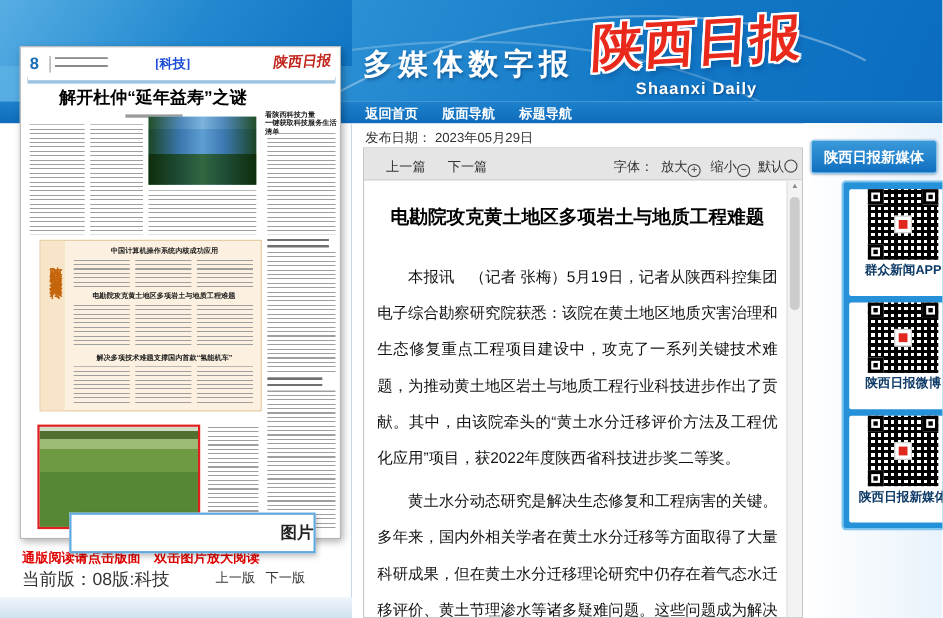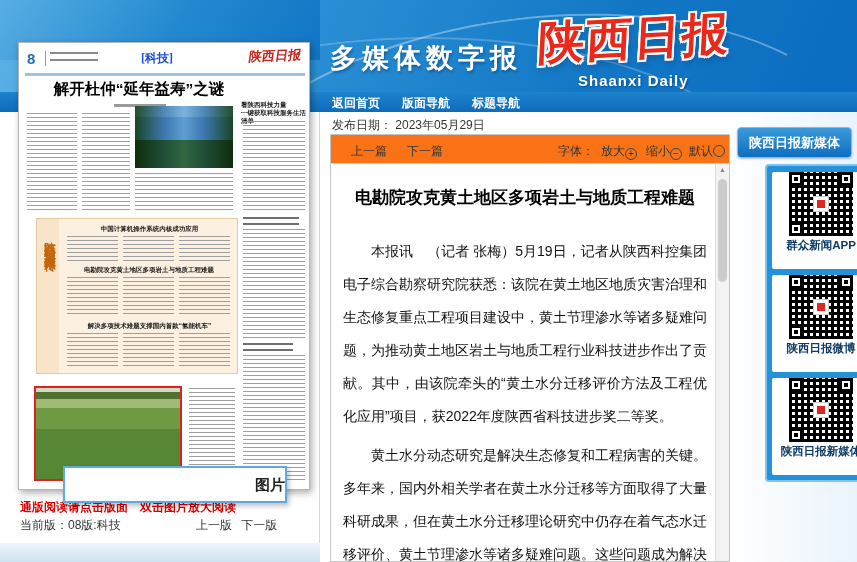--- a/index.html
+++ b/index.html
@@ -43,21 +43,21 @@
 
   .pub-row { left:332px; top:117px; position:absolute; font-size:12px; color:#333; }
   .frame-divider { left:319px; top:112px; width:1px; height:450px; position:absolute; background:#ccd9e5; }
   .right-bg { left:731px; top:112px; width:126px; height:450px; position:absolute; background:linear-gradient(90deg,#ffffff,#e9f3fb); }
 
   
   .article-panel {
     left:330px; top:134px; width:400px; height:428px; position:absolute;
     background:#fff; border:1px solid #c6c6c6;
   }
-  .art-toolbar { position:absolute; left:0; top:0; width:100%; height:29px; border-bottom:1px solid #cfcfcf; background:#f97316; }
+  .art-toolbar { position:absolute; left:0; top:0; width:100%; height:29px; border-bottom:1px solid #cfcfcf; background:#e5e5e5; }
   .tb-item { position:absolute; top:8px; font-size:12px; color:#333; cursor:pointer; }
   .circ {
     display:inline-block; width:12px; height:12px; border:1px solid #444; border-radius:50%;
     font-size:10px; line-height:10px; text-align:center; vertical-align:-2px; color:#333;
   }
   .art-scroll {
     position:absolute; right:0; top:29px; bottom:0; width:14px;
     background:#f3f3f3; border-left:1px solid #ddd;
   }
   .scroll-arrow { position:absolute; top:2px; left:0; width:13px; text-align:center; font-size:7px; color:#888; cursor:pointer; }
@@ -134,21 +134,21 @@
     background:linear-gradient(180deg,#cfdcc4 0 4%,#51702f 4% 12%,#9dbb74 12% 22%,#6f9a44 22% 45%,#558734 45% 100%);
   }
 
   
   .read-note { left:20px; top:499px; position:absolute; color:#e00000; font-size:12px; font-weight:bold; white-space:nowrap;text-align:right; }
   .tooltip-box {
     left:63px; top:466px; width:224px; height:37px; position:absolute;
     background:#fff; border:2px solid #5ea9dd; box-shadow:2px 3px 5px rgba(0,0,0,.25);
     text-align:right; line-height:33px; font-size:15px; font-weight:bold; color:#222;
   }
-  .cur-page { left:20px; top:517px; position:absolute; font-size:12px; color:#333; }
+  .cur-page { left:20px; top:517px; position:absolute; font-size:16px; color:#333; }
   .page-nav { left:196px; top:517px; position:absolute; font-size:12px; color:#333; }
   .page-nav span { cursor:pointer; margin-right:6px; }
   .bottom-band { left:0; top:543px; width:320px; height:19px; position:absolute; background:linear-gradient(#eef5fb,#cfe2f1); }
 </style>
 </head>
 <body>
 
 <div id="canvas">
 
   <div class="top-header">
@@ -179,21 +179,21 @@
       <span class="tb-item" style="left:76px;">下一篇</span>
       <span class="tb-item" style="left:227px;">字体：</span>
       <span class="tb-item" style="left:270px;"><span>放大</span><span class="circ">+</span></span>
       <span class="tb-item" style="left:315px;"><span>缩小</span><span class="circ">−</span></span>
       <span class="tb-item" style="left:358px;"><span>默认</span><span class="circ"></span></span>
     </div>
 
     <div class="art-content">
       <div class="art-title">电勘院攻克黄土地区多项岩土与地质工程难题</div>
       <div class="art-body">
-        <p>本报讯　（记者 张梅）5月19日，记者从陕西科控集团电子综合勘察研究院获悉：该院在黄土地区地质灾害治理和生态修复重点工程项目建设中，黄土节理渗水等诸多疑难问题，为推动黄土地区岩土与地质工程行业科技进步作出了贡献。其中，由该院牵头的“黄土水分迁移评价方法及工程优化应用”项目，获2022年度陕西省科技进步奖二等奖。</p>
+        <p>本报讯　（记者 张梅）5月19日，记者从陕西科控集团电子综合勘察研究院获悉：该院在黄土地区地质灾害治理和生态修复重点工程项目建设中，攻克了一系列关键技术难题，为推动黄土地区岩土与地质工程行业科技进步作出了贡献。其中，由该院牵头的“黄土水分迁移评价方法及工程优化应用”项目，获2022年度陕西省科技进步奖二等奖。</p>
         <p>黄土水分动态研究是解决生态修复和工程病害的关键。多年来，国内外相关学者在黄土水分迁移等方面取得了大量科研成果，但在黄土水分迁移理论研究中仍存在着气态水迁移评价、黄土节理渗水等诸多疑难问题。这些问题成为解决黄土工程水害问题和生态修复难题的“拦路虎”。</p>
 
       </div>
     </div>
 
     <div class="art-scroll">
       <div class="scroll-arrow">▲</div>
       <div class="scroll-thumb"></div>
     </div>
   </div>

